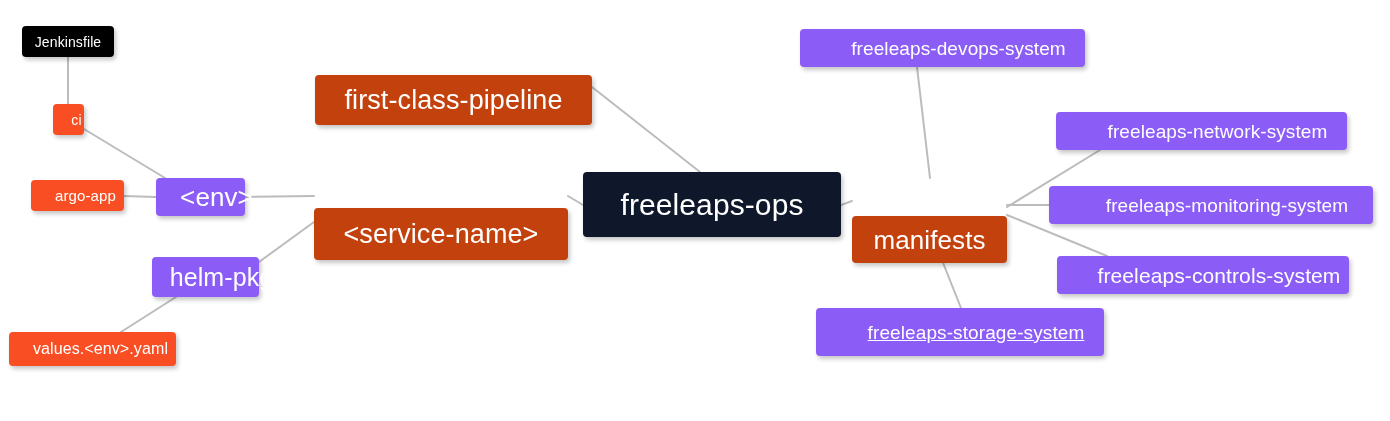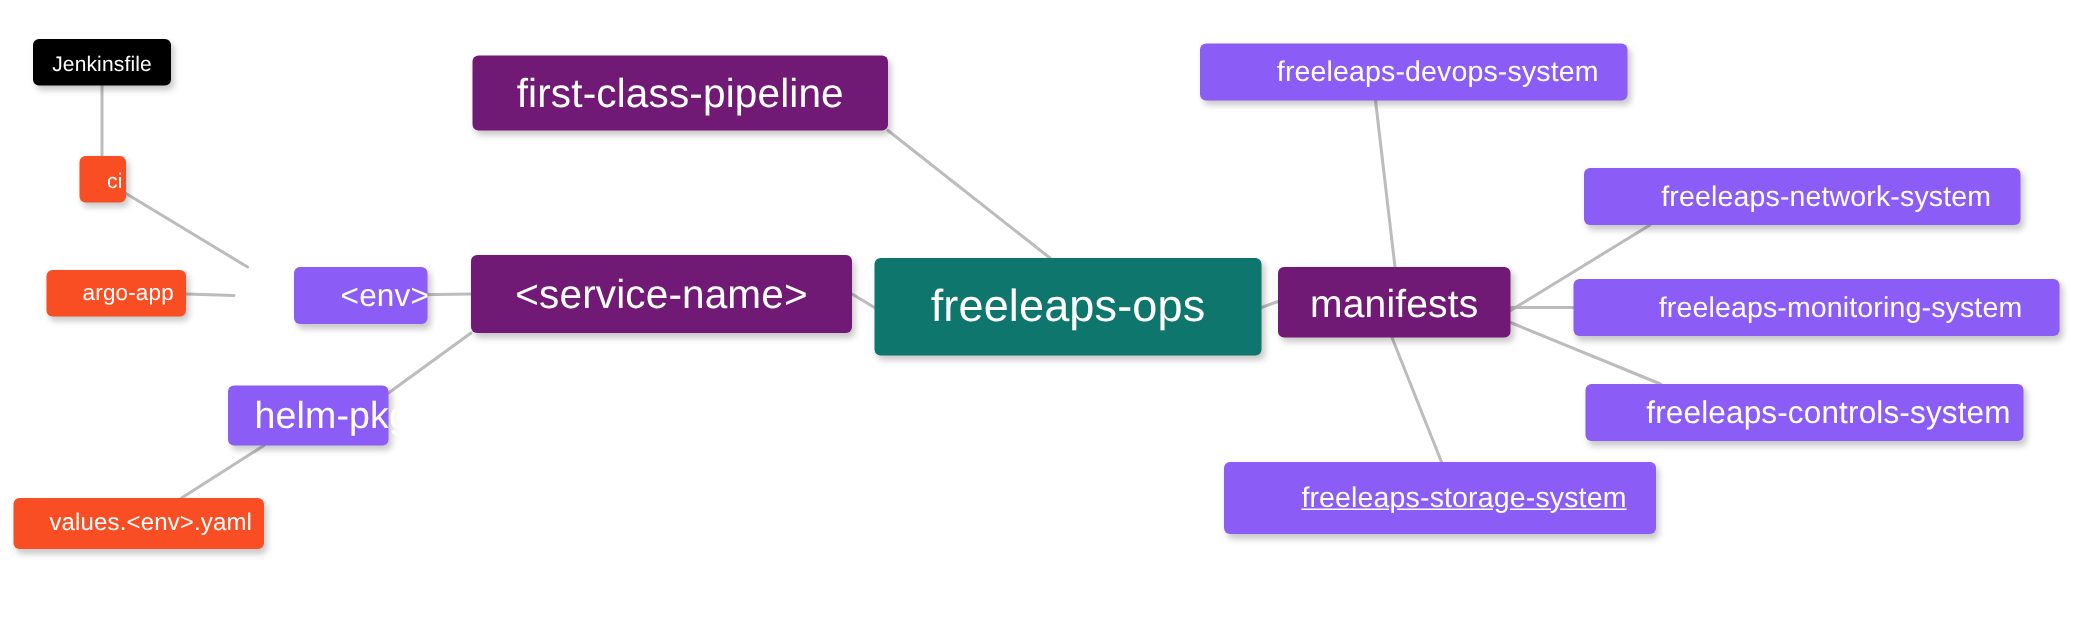--- a/index.html
+++ b/index.html
@@ -32,22 +32,22 @@
     align-items: center;
     justify-content: center;
     color: #ffffff;
     border-radius: 4px;
     white-space: nowrap;
     box-shadow: 2px 3px 4px rgba(0,0,0,0.22);
     letter-spacing: 0.1px;
     line-height: 1;
     user-select: none;
   }
-  .node-root      { background: #0f766e; }
-  .node-blue      { background: #701a75; }
+  .node-root      { background: #0f172a; }
+  .node-blue      { background: #c2410c; margin-top: 38px; }
   .node-green     { background: #8b5cf6; padding-left: 32px; }
   .node-orange    { background: #000000; }
   .node-red       { background: #f94e23; padding-left: 16px; }
 </style>
 </head>
 <body>
 
 <div id="mindmap-canvas">
 
   <svg id="edge-layer" viewBox="0 0 1390 421">
@@ -65,21 +65,21 @@
       <line x1="1007" y1="205" x2="1049" y2="205" stroke="#bcbcbc" stroke-width="2" stroke-linecap="round"></line>
       <line x1="1007" y1="215" x2="1107" y2="256" stroke="#bcbcbc" stroke-width="2" stroke-linecap="round"></line>
       <line x1="928" y1="225" x2="961" y2="308" stroke="#bcbcbc" stroke-width="2" stroke-linecap="round"></line>
     </svg>
 
   <div id="node-layer">
       <div class="node node-root" style="left: 583px; top: 172px; width: 258px; height: 65px; font-size: 30px;">freeleaps-ops</div>
       <div class="node node-blue" style="left: 314px; top: 170px; width: 254px; height: 52px; font-size: 27px;">&lt;service-name&gt;</div>
       <div class="node node-blue" style="left: 315px; top: 37px; width: 277px; height: 50px; font-size: 27px;">first-class-pipeline</div>
       <div class="node node-blue" style="left: 852px; top: 178px; width: 155px; height: 47px; font-size: 26px;">manifests</div>
-      <div class="node node-green" style="left: 156px; top: 178px; width: 89px; height: 38px; font-size: 21px; margin-left: 40px;">&lt;env&gt;</div>
+      <div class="node node-green" style="left: 156px; top: 178px; width: 89px; height: 38px; font-size: 26px;">&lt;env&gt;</div>
       <div class="node node-green" style="left: 152px; top: 257px; width: 107px; height: 40px; font-size: 25px;">helm-pkg</div>
       <div class="node node-orange" style="left: 22px; top: 26px; width: 92px; height: 31px; font-size: 14px;">Jenkinsfile</div>
       <div class="node node-red" style="left: 53px; top: 104px; width: 31px; height: 31px; font-size: 14px;">ci</div>
       <div class="node node-red" style="left: 31px; top: 180px; width: 93px; height: 31px; font-size: 15px;">argo-app</div>
       <div class="node node-red" style="left: 9px; top: 332px; width: 167px; height: 34px; font-size: 16px;">values.&lt;env&gt;.yaml</div>
       <div class="node node-green" style="left: 800px; top: 29px; width: 285px; height: 38px; font-size: 19px;">freeleaps-devops-system</div>
       <div class="node node-green" style="left: 1056px; top: 112px; width: 291px; height: 38px; font-size: 19px;">freeleaps-network-system</div>
       <div class="node node-green" style="left: 1049px; top: 186px; width: 324px; height: 38px; font-size: 19px;">freeleaps-monitoring-system</div>
       <div class="node node-green" style="left: 1057px; top: 256px; width: 292px; height: 38px; font-size: 21px;">freeleaps-controls-system</div>
       <div class="node node-green" style="left: 816px; top: 308px; width: 288px; height: 48px; font-size: 19px; text-decoration: underline;">freeleaps-storage-system</div>

